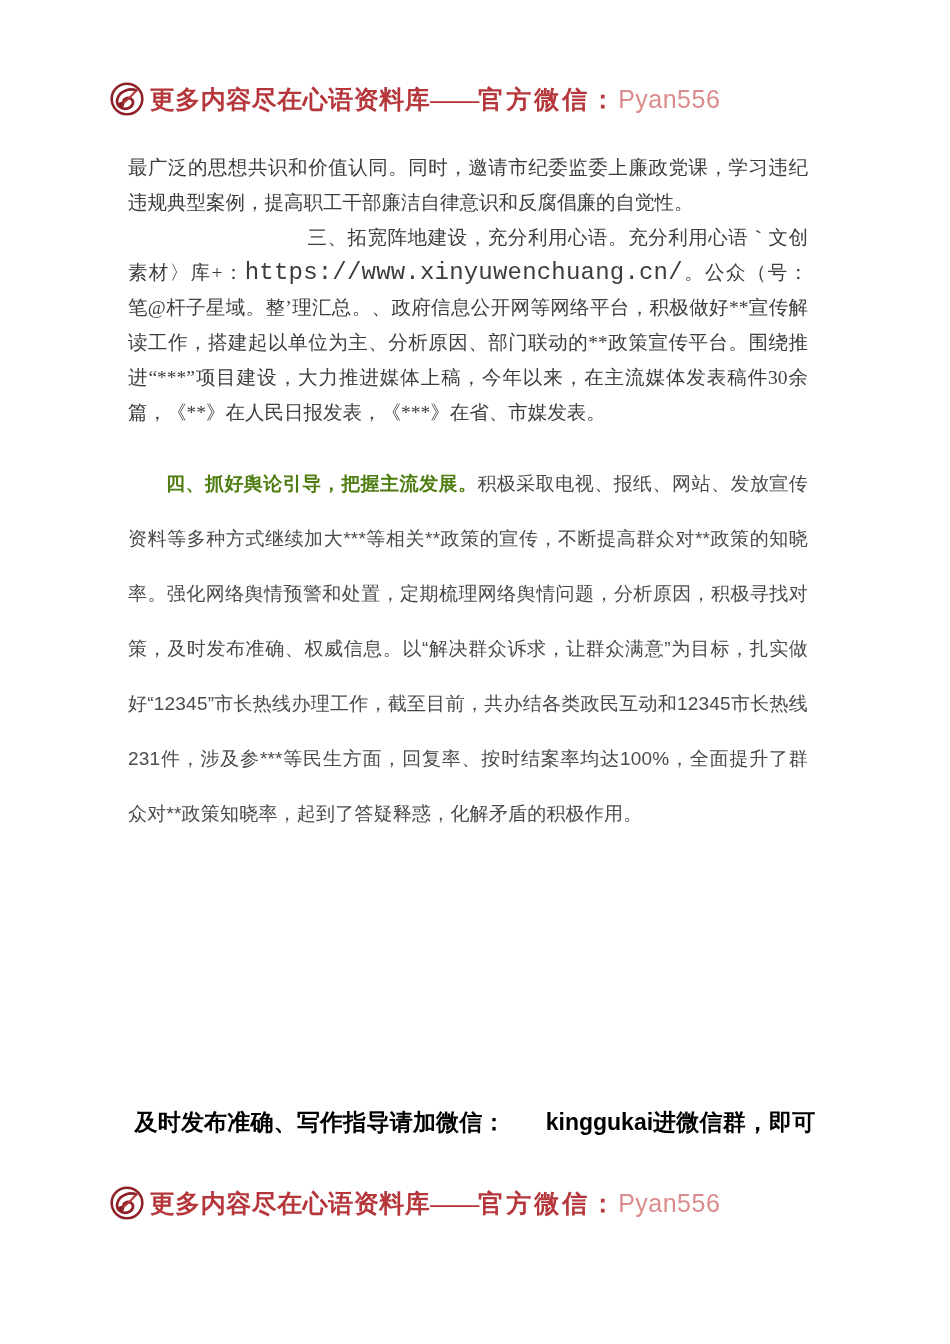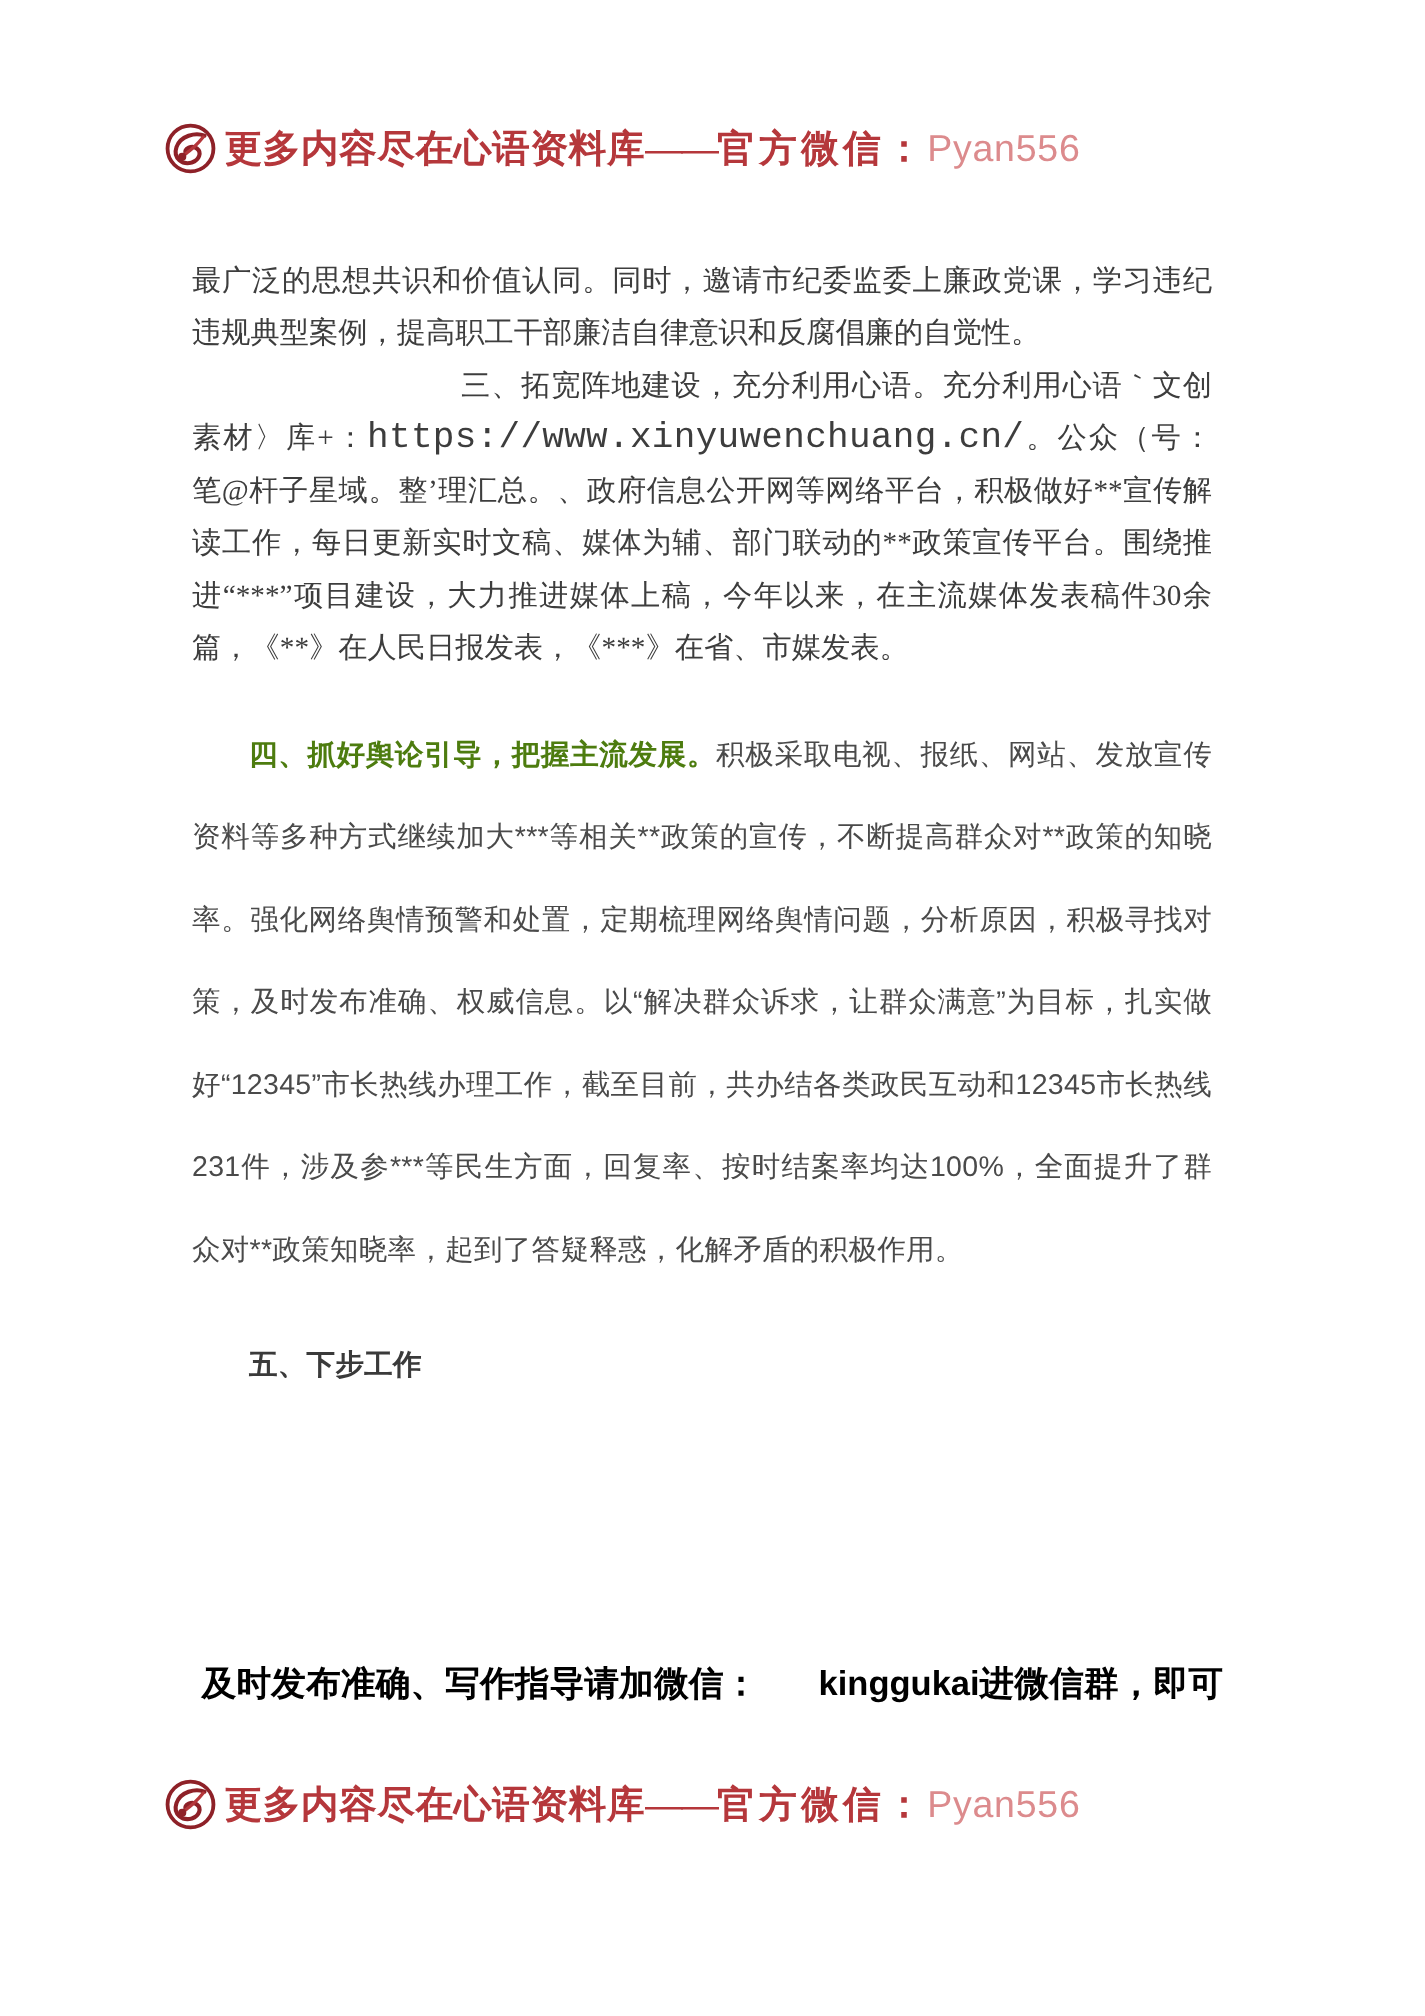--- a/index.html
+++ b/index.html
@@ -58,21 +58,20 @@
     color: #dc8b8d;
     letter-spacing: 0.5px;
   }
 
   
   .content {
     position: absolute;
     left: 128px;
     top: 150px;
     width: 680px;
-    margin-top: 20px;
   }
 
   p { margin: 0; }
 
   
   .serif-block {
     font-family: "Liberation Serif", "DejaVu Serif", serif;
     font-size: 19.5px;
     line-height: 35px;
     color: #3d3d3d;
@@ -149,31 +148,30 @@
       <circle cx="13.5" cy="26.5" r="3.2" fill="#8e2128"></circle>
     </svg>
     <span class="wm-text"><span>更多内容尽在心语资料库</span><span class="wm-dash">——</span><span class="wm-official">官方微信：</span><span class="wm-id">Pyan556</span></span>
   </div>
 
   <div class="content">
 
     <div class="serif-block">
       <p>最广泛的思想共识和价值认同。同时，邀请市纪委监委上廉政党课，学习违纪违规典型案例，提高职工干部廉洁自律意识和反腐倡廉的自觉性。</p>
 
-      <p class="indent-9"><span>三、拓宽阵地建设，充分利用心语。</span><span>充分利用心语｀文创素材〉库+：</span><span class="mono-url">https://www.xinyuwenchuang.cn/</span><span>。公众（号：笔@杆子星域。整’理汇总。、政府信息公开网等网络平台，积极做好**宣传解读工作，每日更新实时文稿、媒体为辅、部门联动的**政策宣传平台。围绕推进“***”项目建设，大力推进媒体上稿，今年以来，在主流媒体发表稿件30余篇，《**》在人民日报发表，《***》在省、市媒发表。</span></p>
+      <p class="indent-9"><span>三、拓宽阵地建设，充分利用心语。</span><span>充分利用心语｀文创素材〉库+：</span><span class="mono-url">https://www.xinyuwenchuang.cn/</span><span>。公众（号：笔@杆子星域。整’理汇总。、政府信息公开网等网络平台，积极做好**宣传解读工作，搭建起以单位为主、分析原因、部门联动的**政策宣传平台。围绕推进“***”项目建设，大力推进媒体上稿，今年以来，在主流媒体发表稿件30余篇，《**》在人民日报发表，《***》在省、市媒发表。</span></p>
     </div>
 
     <div class="gap-after-serif"></div>
 
     <div class="sans-block">
       <p class="indent-2"><span class="lead">四、抓好舆论引导，把握主流发展。</span><span>积极采取电视、报纸、网站、发放宣传资料等多种方式继续加大***等相关**政策的宣传，不断提高群众对**政策的知晓率。强化网络舆情预警和处置，定期梳理网络舆情问题，分析原因，积极寻找对策，及时发布准确、权威信息。以“解决群众诉求，让群众满意”为目标，扎实做好“12345”市长热线办理工作，截至目前，共办结各类政民互动和12345市长热线231件，涉及参***等民生方面，回复率、按时结案率均达100%，全面提升了群众对**政策知晓率，起到了答疑释惑，化解矛盾的积极作用。</span></p>
 
       <div class="gap-mid"></div>
 
-      <p class="section-heading">五、下步工作</p>
 
       <div class="gap-mid"></div>
 
     </div>
 
   </div>
 
   <div class="cta">
     <span>及时发布准确、写作指导请加微信：</span><span class="handle">kinggukai</span><span>进微信群，即可</span>
   </div>

